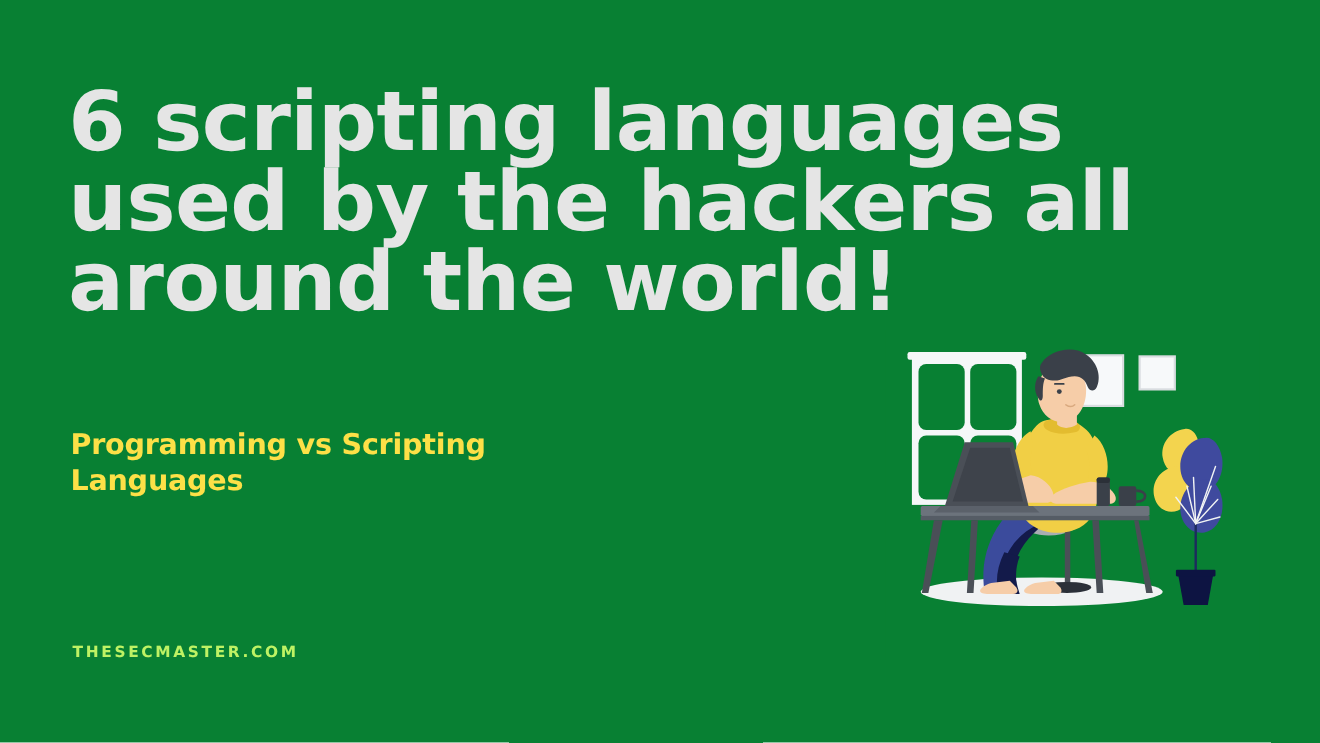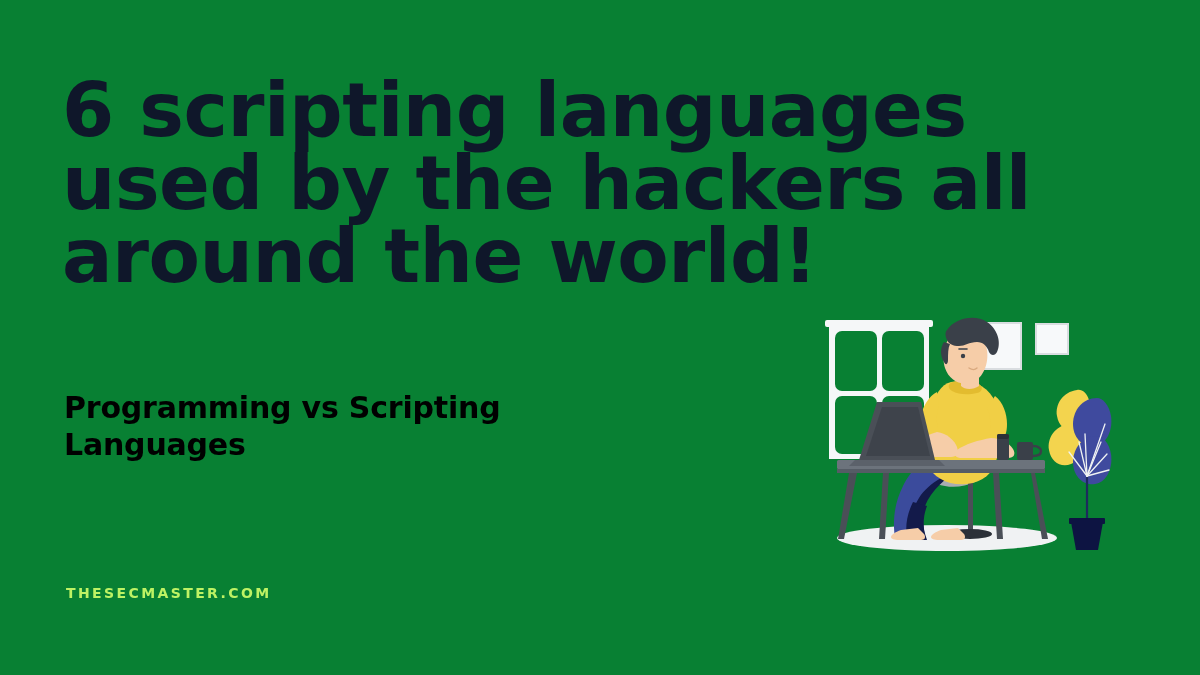--- a/index.html
+++ b/index.html
@@ -19,39 +19,39 @@
 
   
   .text-block {
     position: absolute;
     left: 62px;
     top: 74px;
     width: 1010px;
   }
   .headline {
     margin: 0;
-    color: #0f172a;
+    color: #e5e5e5;
     font-family: "DejaVu Sans", "Liberation Sans", sans-serif;
     font-weight: 700;
     font-size: 75px;
     line-height: 0.97;
     letter-spacing: -0.5px;
     white-space: pre-line;
   }
 
   .subtitle {
     position: absolute;
     left: 64px;
     top: 390px;
     width: 560px;
     margin: 0;
-    color: #000000;
+    color: #fde047;
     font-family: "DejaVu Sans", "Liberation Sans", sans-serif;
     font-weight: 700;
-    font-size: 30px;
+    font-size: 26px;
     line-height: 1.22;
     letter-spacing: -0.2px;
     white-space: pre-line;
   }
 
   .footer-brand {
     position: absolute;
     left: 66px;
     top: 585px;
     margin: 0;

